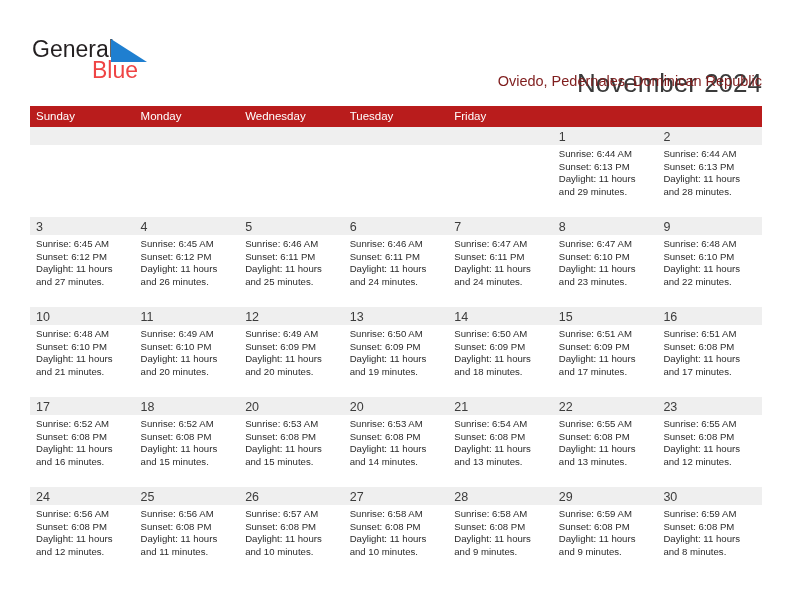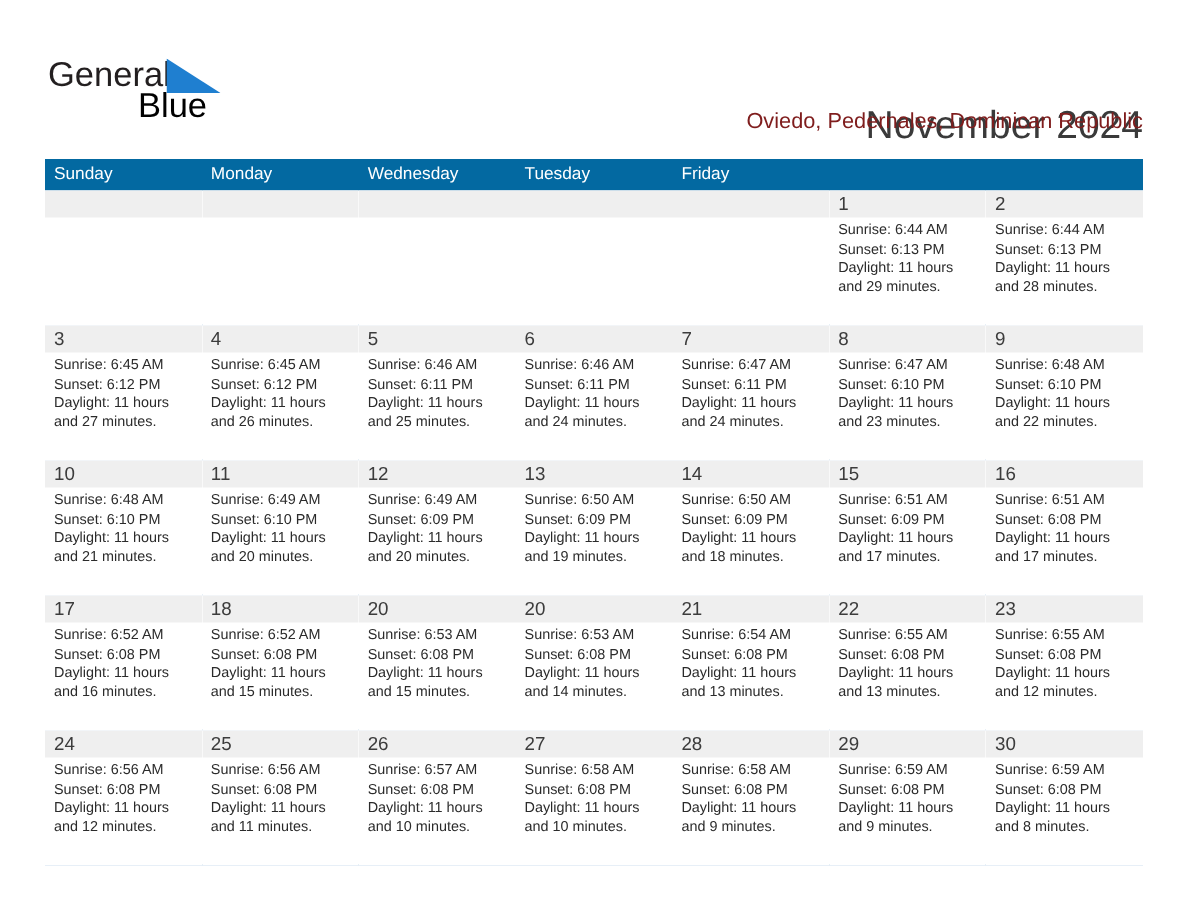--- a/index.html
+++ b/index.html
@@ -34,21 +34,21 @@
     left: 0; top: 0;
     font-size: 23px;
     color: #231f20;
     letter-spacing: 0px;
     line-height: 26px;
   }
   .logo-blue {
     position: absolute;
     left: 60px; top: 21px;
     font-size: 23px;
-    color: #000000;
+    color: #ef4444;
     line-height: 26px;
   }
   .logo-flag {
     position: absolute;
     left: 79px; top: 3px;
     width: 36px; height: 23px;
   }
   .logo-flag svg { display:block; }
 
   .title {
@@ -75,21 +75,21 @@
   .calendar {
     position: absolute;
     left: 30px; top: 106px;
     width: 732px;
   }
   .cal-row {
     display: flex;
     width: 732px;
   }
   .cal-head {
-    background: #0369a1;
+    background: #b91c1c;
     height: 21px;
   }
   .cal-head .cell {
     color: #ffffff;
     font-size: 11.5px;
     line-height: 21px;
     padding-left: 6px;
     height: 21px;
     overflow: hidden;
     white-space: nowrap;

